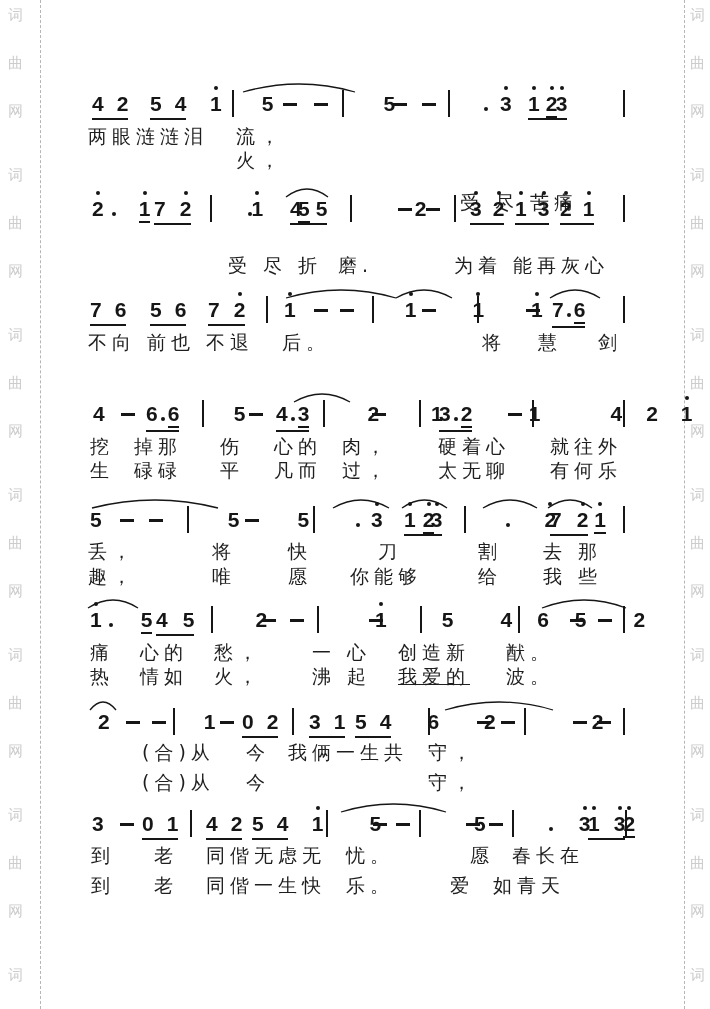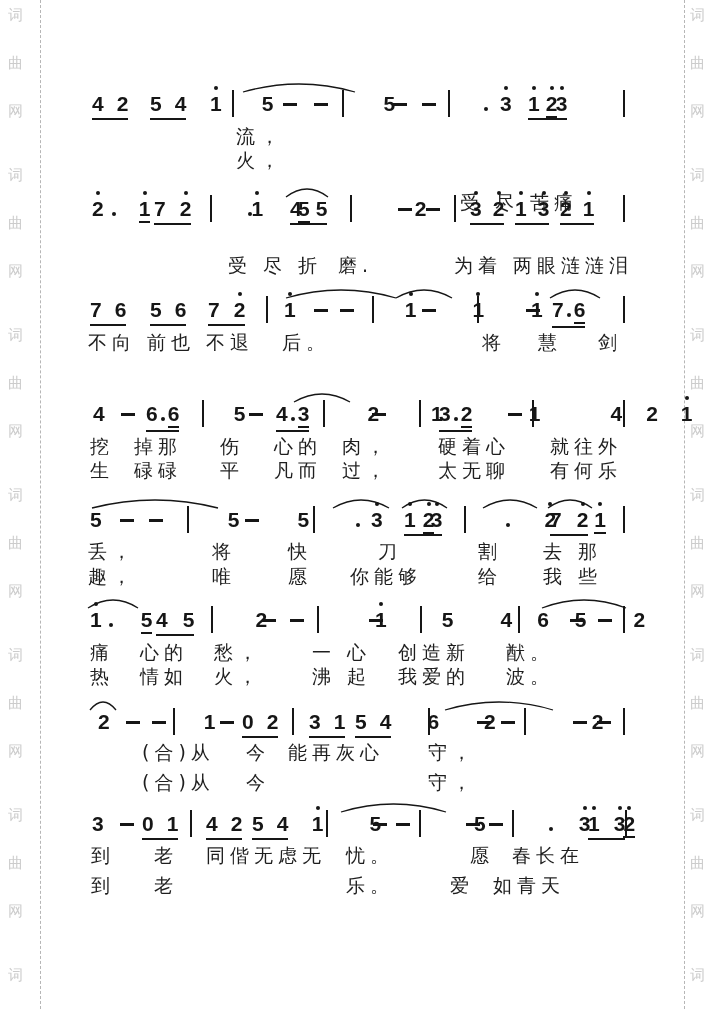--- a/index.html
+++ b/index.html
@@ -86,20 +86,21 @@
           </span><span class="beam tok" style="gap: 13px; left: 62px;">
             <span class="note">5</span>
             <span class="note">4</span>
           </span><span class="note hi tok" style="left: 122px;">1</span><span class="bar tok" style="left: 144px;"></span><span class="note tok" style="left: 162px;">5</span><span class="dash tok" style="left: 195px;"></span><span class="dash tok" style="left: 226px;"></span><span class="bar tok" style="left: 254px;"></span><span class="note tok" style="left: 272px;">5</span><span class="dash tok" style="left: 305px;"></span><span class="dash tok" style="left: 334px;"></span><span class="bar tok" style="left: 360px;"></span><span class="note hi tok" style="left: 377px;">3</span><span class="augdot tok" style="left: 396px;"></span><span class="note hi u1 tok" style="left: 411px;">2</span><span class="beam tok" style="gap: 16px; left: 440px;">
             <span class="note hi">1</span>
             <span class="note hi">3</span>
           </span><span class="bar tok" style="left: 535px;"></span><svg class="arcs" viewBox="0 0 566 18">
             <path d="M 155 17 Q 211 1 267 17"></path>
           </svg></div>
         <div class="lyr" style="top: 32px;">
+          <span class="phrase" style="left: 0px;">两眼涟涟泪</span>
           <span class="phrase" style="left: 148px;">流，</span>
         </div>
         <div class="lyr" style="top: 56px;">
           <span class="phrase" style="left: 148px;">火，</span>
           <span class="phrase" style="left: 372px; margin-top: 42px;">受 尽 苦痛</span>
         </div>
       </div>
       <div class="system" style="top: 197px;">
         <div class="notesrow"><span class="note hi tok" style="left: 4px;">2</span><span class="augdot tok" style="left: 24px;"></span><span class="note hi u1 tok" style="left: 39px;">1</span><span class="beam tok" style="gap: 14px; left: 66px;">
             <span class="note">7</span>
@@ -115,21 +116,21 @@
             <span class="note hi">3</span>
           </span><span class="beam tok" style="gap: 11px; left: 472px;">
             <span class="note hi">2</span>
             <span class="note hi">1</span>
           </span><span class="bar tok" style="left: 535px;"></span><svg class="arcs" viewBox="0 0 566 18">
             <path d="M 198 17 Q 219 1 240 17"></path>
           </svg></div>
         <div class="lyr" style="top: 56px;">
           <span class="phrase" style="left: 140px;">受 尽 折</span>
           <span class="phrase" style="left: 250px;">磨.</span>
-          <span class="phrase" style="left: 366px;">为着 两眼涟涟泪</span>
+          <span class="phrase" style="left: 366px;">为着 能再灰心</span>
         </div>
       </div>
       <div class="system" style="top: 298px;">
         <div class="notesrow"><span class="beam tok" style="gap: 13px; left: 2px;">
             <span class="note">7</span>
             <span class="note">6</span>
           </span><span class="beam tok" style="gap: 13px; left: 62px;">
             <span class="note">5</span>
             <span class="note">6</span>
           </span><span class="beam tok" style="gap: 14px; left: 120px;">
@@ -232,42 +233,42 @@
           <span class="phrase" style="left: 126px;">愁，</span>
           <span class="phrase" style="left: 224px;">一 心</span>
           <span class="phrase" style="left: 310px;">创造新</span>
           <span class="phrase" style="left: 418px;">猷。</span>
         </div>
         <div class="lyr" style="top: 56px;">
           <span class="phrase" style="left: 2px;">热</span>
           <span class="phrase" style="left: 52px;">情如</span>
           <span class="phrase" style="left: 126px;">火，</span>
           <span class="phrase" style="left: 224px;">沸 起</span>
-          <span class="phrase" style="left: 310px;">我爱的</span>
+          <span class="phrase" style="left: 310px; text-decoration: underline;">我爱的</span>
           <span class="phrase" style="left: 418px;">波。</span>
         </div>
       </div>
       <div class="system" style="top: 710px;">
         <div class="notesrow"><span class="note tok" style="left: 10px;">2</span><span class="dash tok" style="left: 38px;"></span><span class="dash tok" style="left: 64px;"></span><span class="bar tok" style="left: 85px;"></span><span class="note tok" style="left: 104px;">1</span><span class="dash tok" style="left: 132px;"></span><span class="beam tok" style="gap: 13px; left: 154px;">
             <span class="note">0</span>
             <span class="note">2</span>
           </span><span class="bar tok" style="left: 204px;"></span><span class="beam tok" style="gap: 13px; left: 221px;">
             <span class="note">3</span>
             <span class="note">1</span>
           </span><span class="beam tok" style="gap: 13px; left: 267px;">
             <span class="note">5</span>
             <span class="note">4</span>
           </span><span class="note tok" style="left: 316px;">6</span><span class="bar tok" style="left: 340px;"></span><span class="note tok" style="left: 361px;">2</span><span class="dash tok" style="left: 389px;"></span><span class="dash tok" style="left: 413px;"></span><span class="bar tok" style="left: 436px;"></span><span class="note tok" style="left: 457px;">2</span><span class="dash tok" style="left: 485px;"></span><span class="dash tok" style="left: 509px;"></span><span class="bar tok" style="left: 535px;"></span><svg class="arcs" viewBox="0 0 566 18">
             <path d="M 2 17 Q 15 1 28 17"></path>
             <path d="M 357 17 Q 411 1 465 17"></path>
           </svg></div>
         <div class="lyr" style="top: 30px;">
           <span class="phrase" style="left: 54px;">(合)从</span>
           <span class="phrase" style="left: 158px;">今</span>
-          <span class="phrase" style="left: 200px;">能再灰心</span>
+          <span class="phrase" style="left: 200px;">我俩一生共</span>
           <span class="phrase" style="left: 340px;">守，</span>
         </div>
         <div class="lyr" style="top: 60px;">
           <span class="phrase" style="left: 54px;">(合)从</span>
           <span class="phrase" style="left: 158px;">今</span>
           <span class="phrase" style="left: 340px;">守，</span>
         </div>
       </div>
       <div class="system" style="top: 812px;">
         <div class="notesrow"><span class="note tok" style="left: 4px;">3</span><span class="dash tok" style="left: 32px;"></span><span class="beam tok" style="gap: 13px; left: 54px;">
@@ -289,19 +290,20 @@
           <span class="phrase" style="left: 3px;">到</span>
           <span class="phrase" style="left: 66px;">老</span>
           <span class="phrase" style="left: 118px;">同偕无虑无</span>
           <span class="phrase" style="left: 258px;">忧。</span>
           <span class="phrase" style="left: 382px;">愿</span>
           <span class="phrase" style="left: 424px;">春长在</span>
         </div>
         <div class="lyr" style="top: 61px;">
           <span class="phrase" style="left: 3px;">到</span>
           <span class="phrase" style="left: 66px;">老</span>
+          <span class="phrase" style="left: 118px;">同偕一生快</span>
           <span class="phrase" style="left: 258px;">乐。</span>
           <span class="phrase" style="left: 362px;">爱</span>
           <span class="phrase" style="left: 405px;">如青天</span>
         </div>
       </div>
     </div>
 </div>
 
 </body></html>

